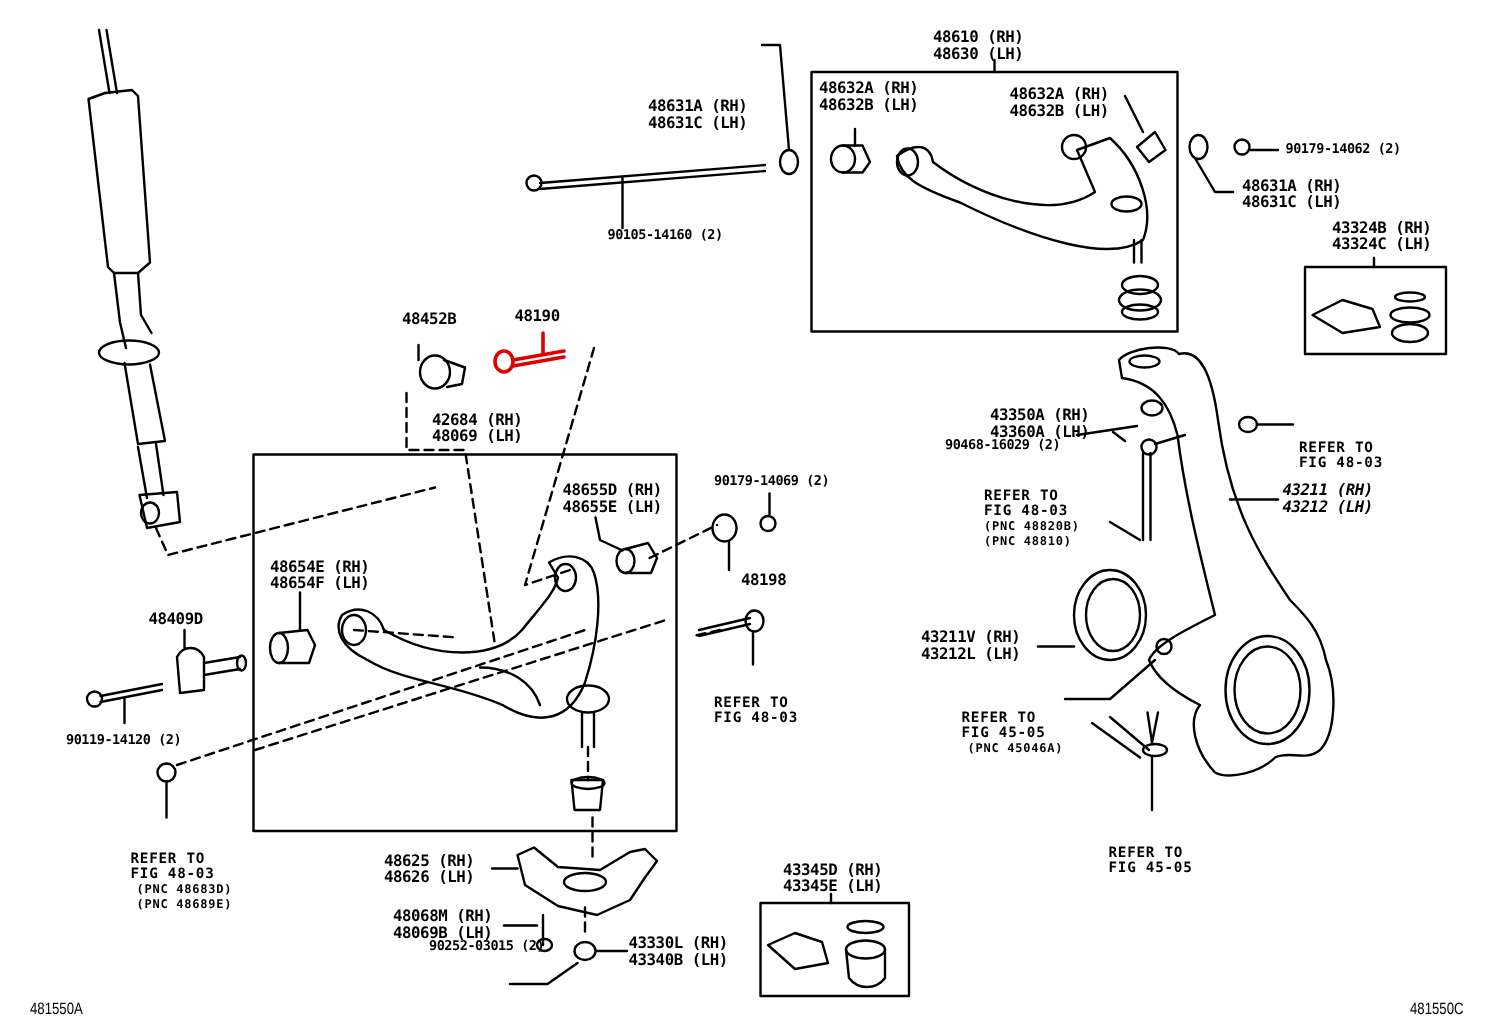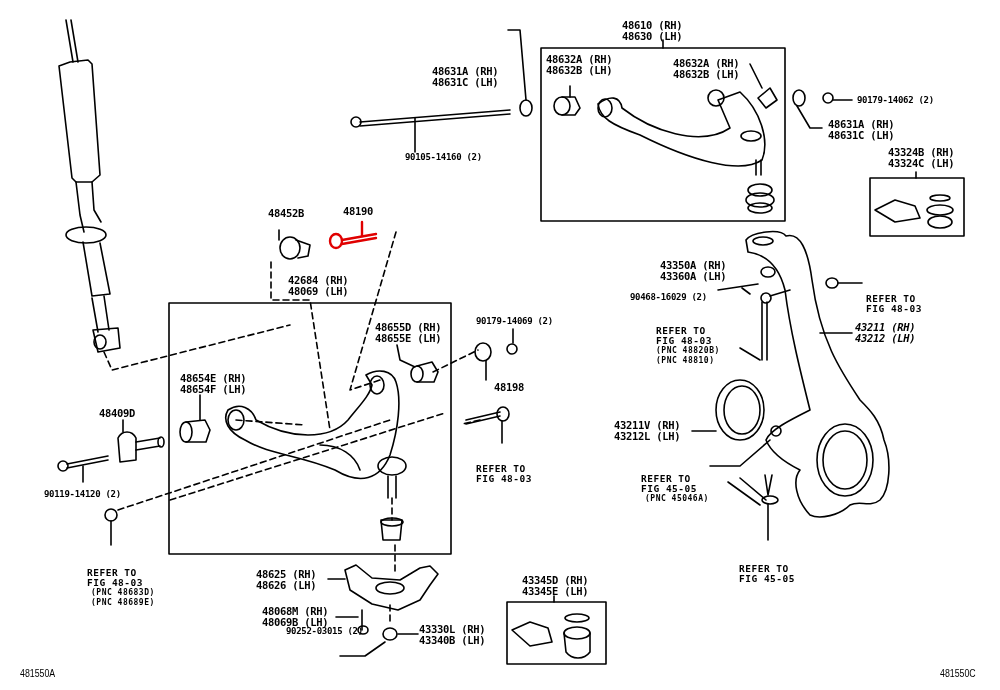--- a/index.html
+++ b/index.html
@@ -183,21 +183,21 @@
 <div class="lbl red" style="left:343px;top:206px;color:#000;">48190</div>
 <div class="lbl" style="left:288px;top:275px;"><div>42684 (RH)</div><div>48069 (LH)</div></div>
 <div class="lbl" style="left:375px;top:322px;"><div>48655D (RH)</div><div>48655E (LH)</div></div>
 <div class="lbl" style="left:180px;top:373px;"><div>48654E (RH)</div><div>48654F (LH)</div></div>
 <div class="lbl small" style="left:476px;top:316px;">90179-14069 (2)</div>
 <div class="lbl" style="left:467px;top:382px;margin-left:27px;">48198</div>
 <div class="lbl" style="left:99px;top:408px;">48409D</div>
 <div class="lbl small" style="left:44px;top:489px;">90119-14120 (2)</div>
 <div class="lbl ref" style="left:476px;top:443px;"><div>REFER TO</div><div>FIG 48-03</div></div>
 <div class="lbl ref" style="left:87px;top:547px;"><div>REFER TO</div><div>FIG 48-03</div><div class="small" style="font-size:8px;padding-left:4px;">(PNC 48683D)</div><div class="small" style="font-size:8px;padding-left:4px;">(PNC 48689E)</div></div>
-<div class="lbl" style="left:660px;top:260px;"><div>43350A (RH)</div><div>43360A (LH)</div></div>
+<div class="lbl" style="left:660px;top:272px;"><div>43350A (RH)</div><div>43360A (LH)</div></div>
 <div class="lbl small" style="left:630px;top:292px;">90468-16029 (2)</div>
 <div class="lbl ref" style="left:656px;top:305px;"><div>REFER TO</div><div>FIG 48-03</div><div style="font-size:8px;">(PNC 48820B)</div><div style="font-size:8px;">(PNC 48810)</div></div>
 <div class="lbl ref" style="left:866px;top:273px;"><div>REFER TO</div><div>FIG 48-03</div></div>
 <div class="lbl" style="left:855px;top:322px;font-style:italic;"><div>43211 (RH)</div><div>43212 (LH)</div></div>
 <div class="lbl" style="left:614px;top:420px;"><div>43211V (RH)</div><div>43212L (LH)</div></div>
 <div class="lbl ref" style="left:641px;top:453px;"><div>REFER TO</div><div>FIG 45-05</div><div style="font-size:8px;padding-left:4px;">(PNC 45046A)</div></div>
 <div class="lbl ref" style="left:739px;top:543px;"><div>REFER TO</div><div>FIG 45-05</div></div>
 <div class="lbl" style="left:256px;top:569px;"><div>48625 (RH)</div><div>48626 (LH)</div></div>
 <div class="lbl" style="left:262px;top:606px;"><div>48068M (RH)</div><div>48069B (LH)</div></div>
 <div class="lbl" style="left:419px;top:624px;text-align:center;"><div>43330L (RH)</div><div>43340B (LH)</div></div>

